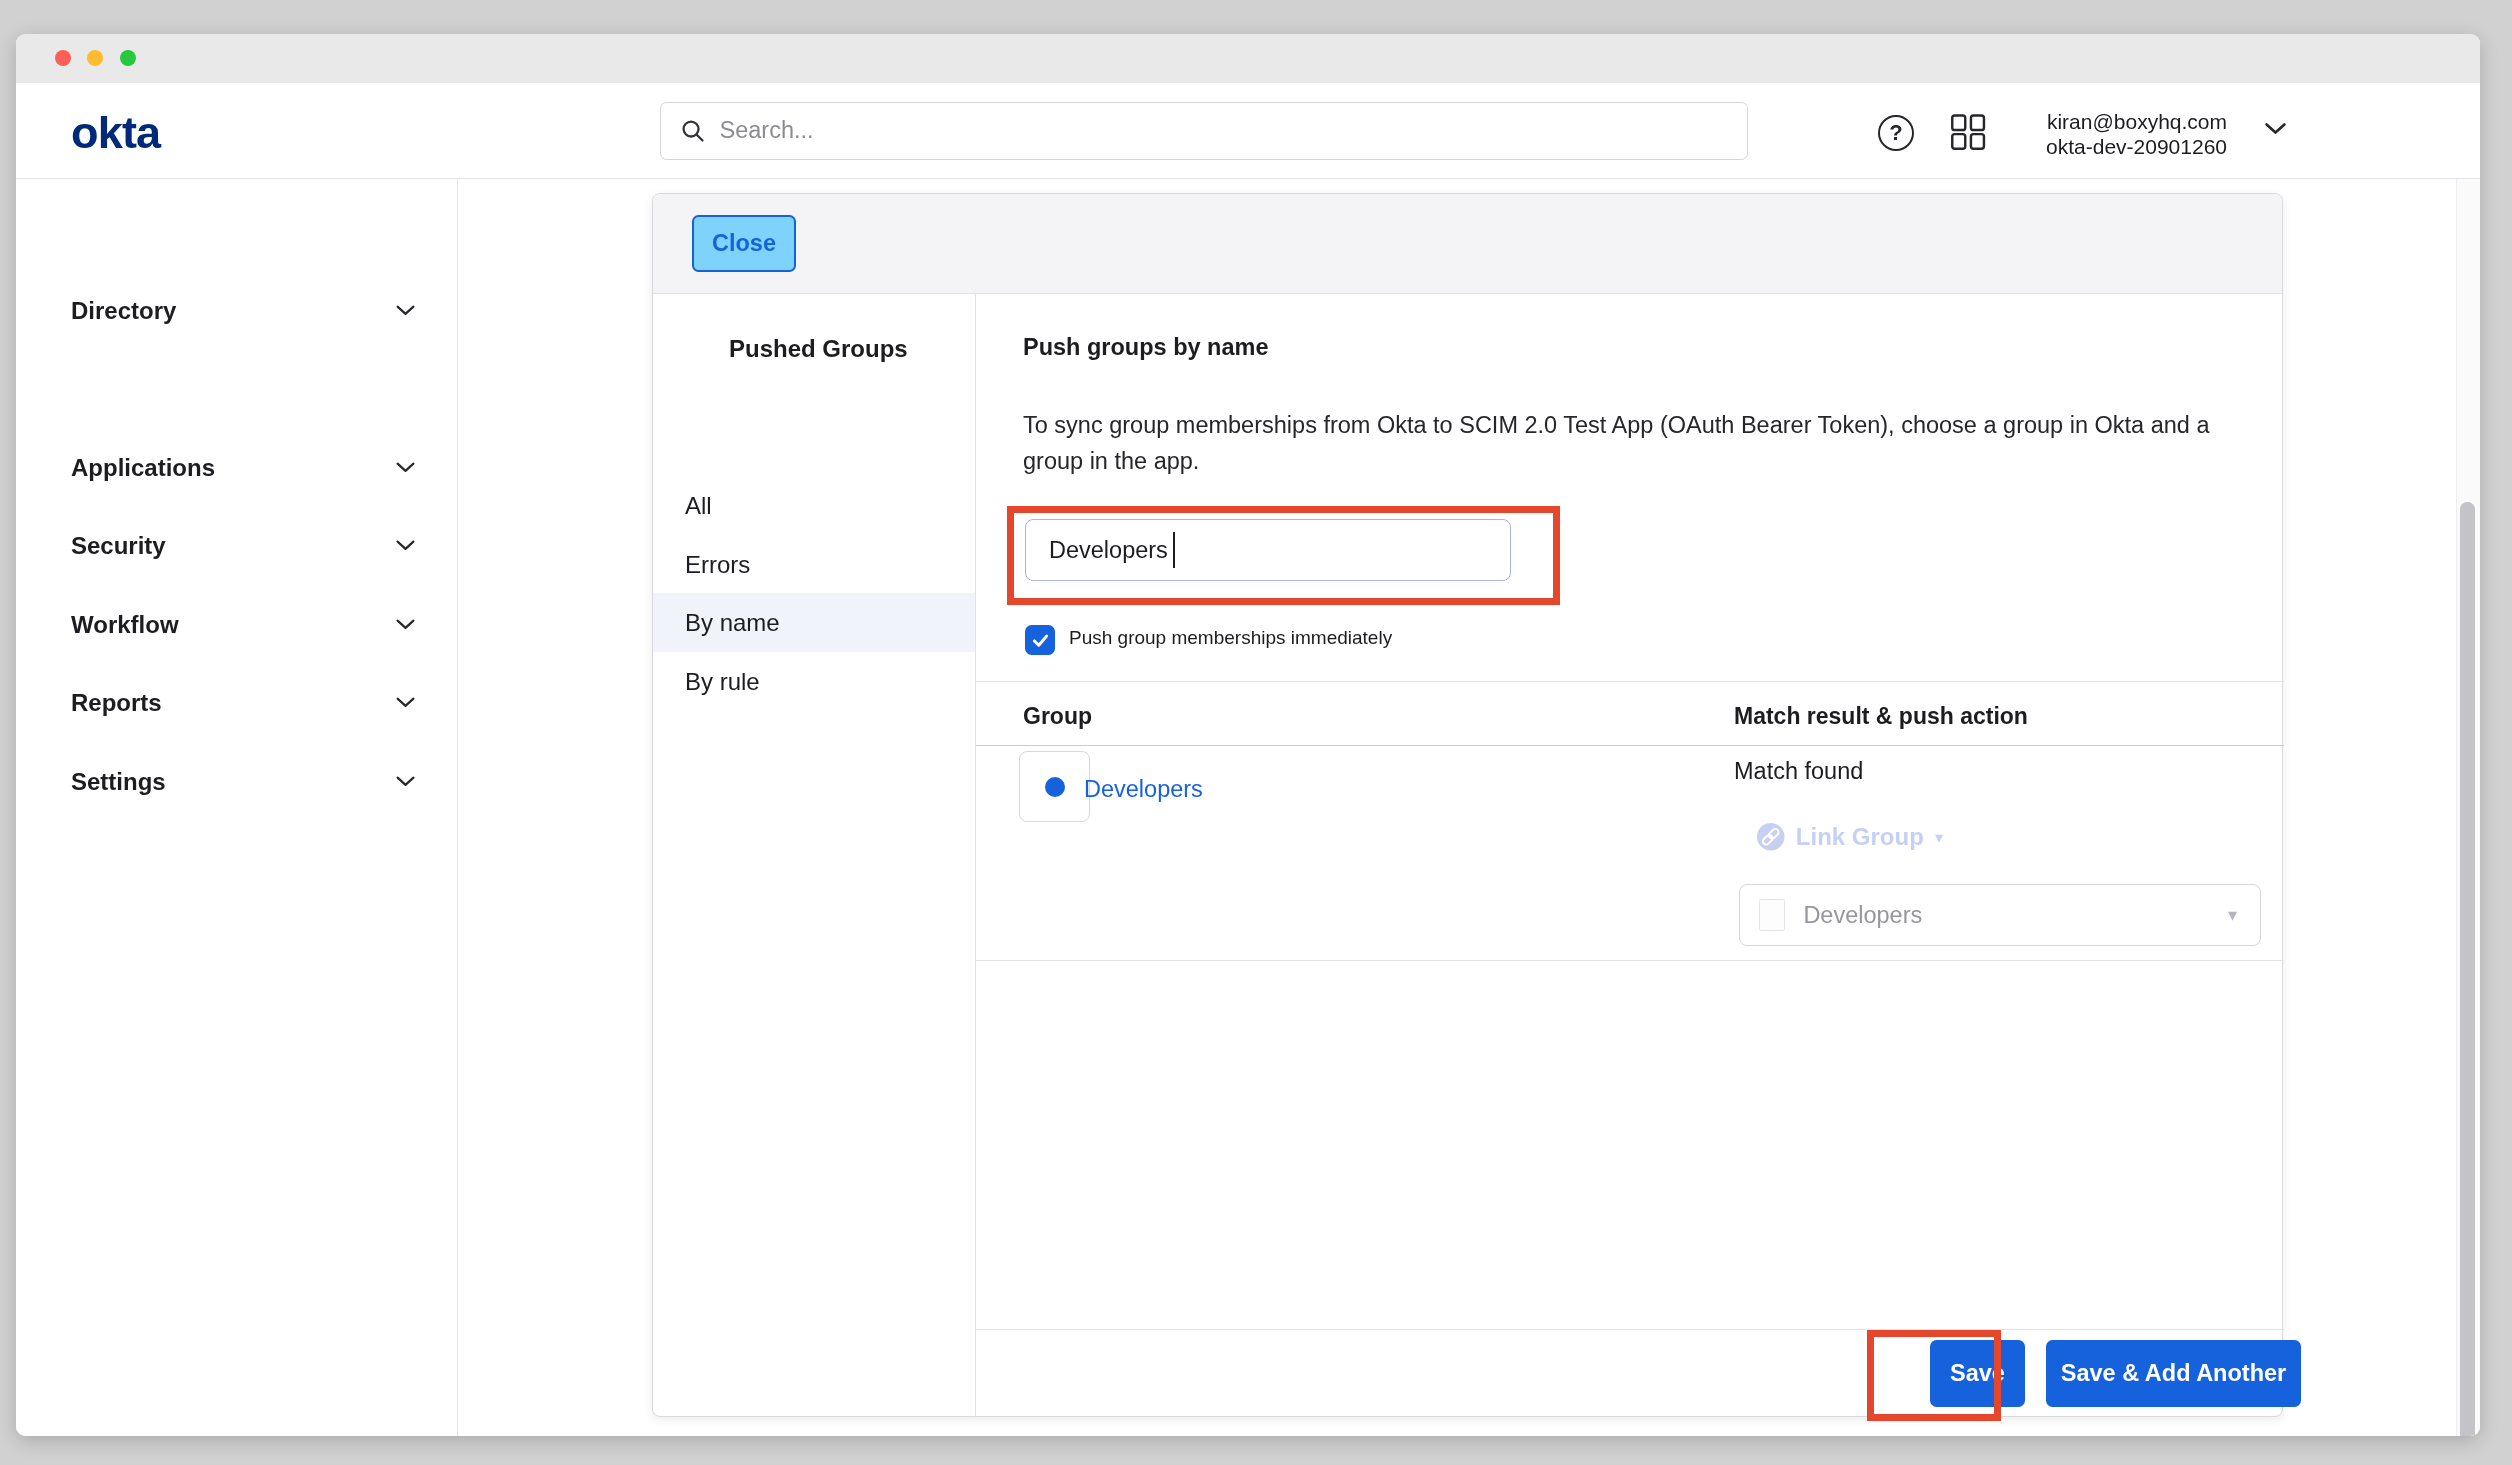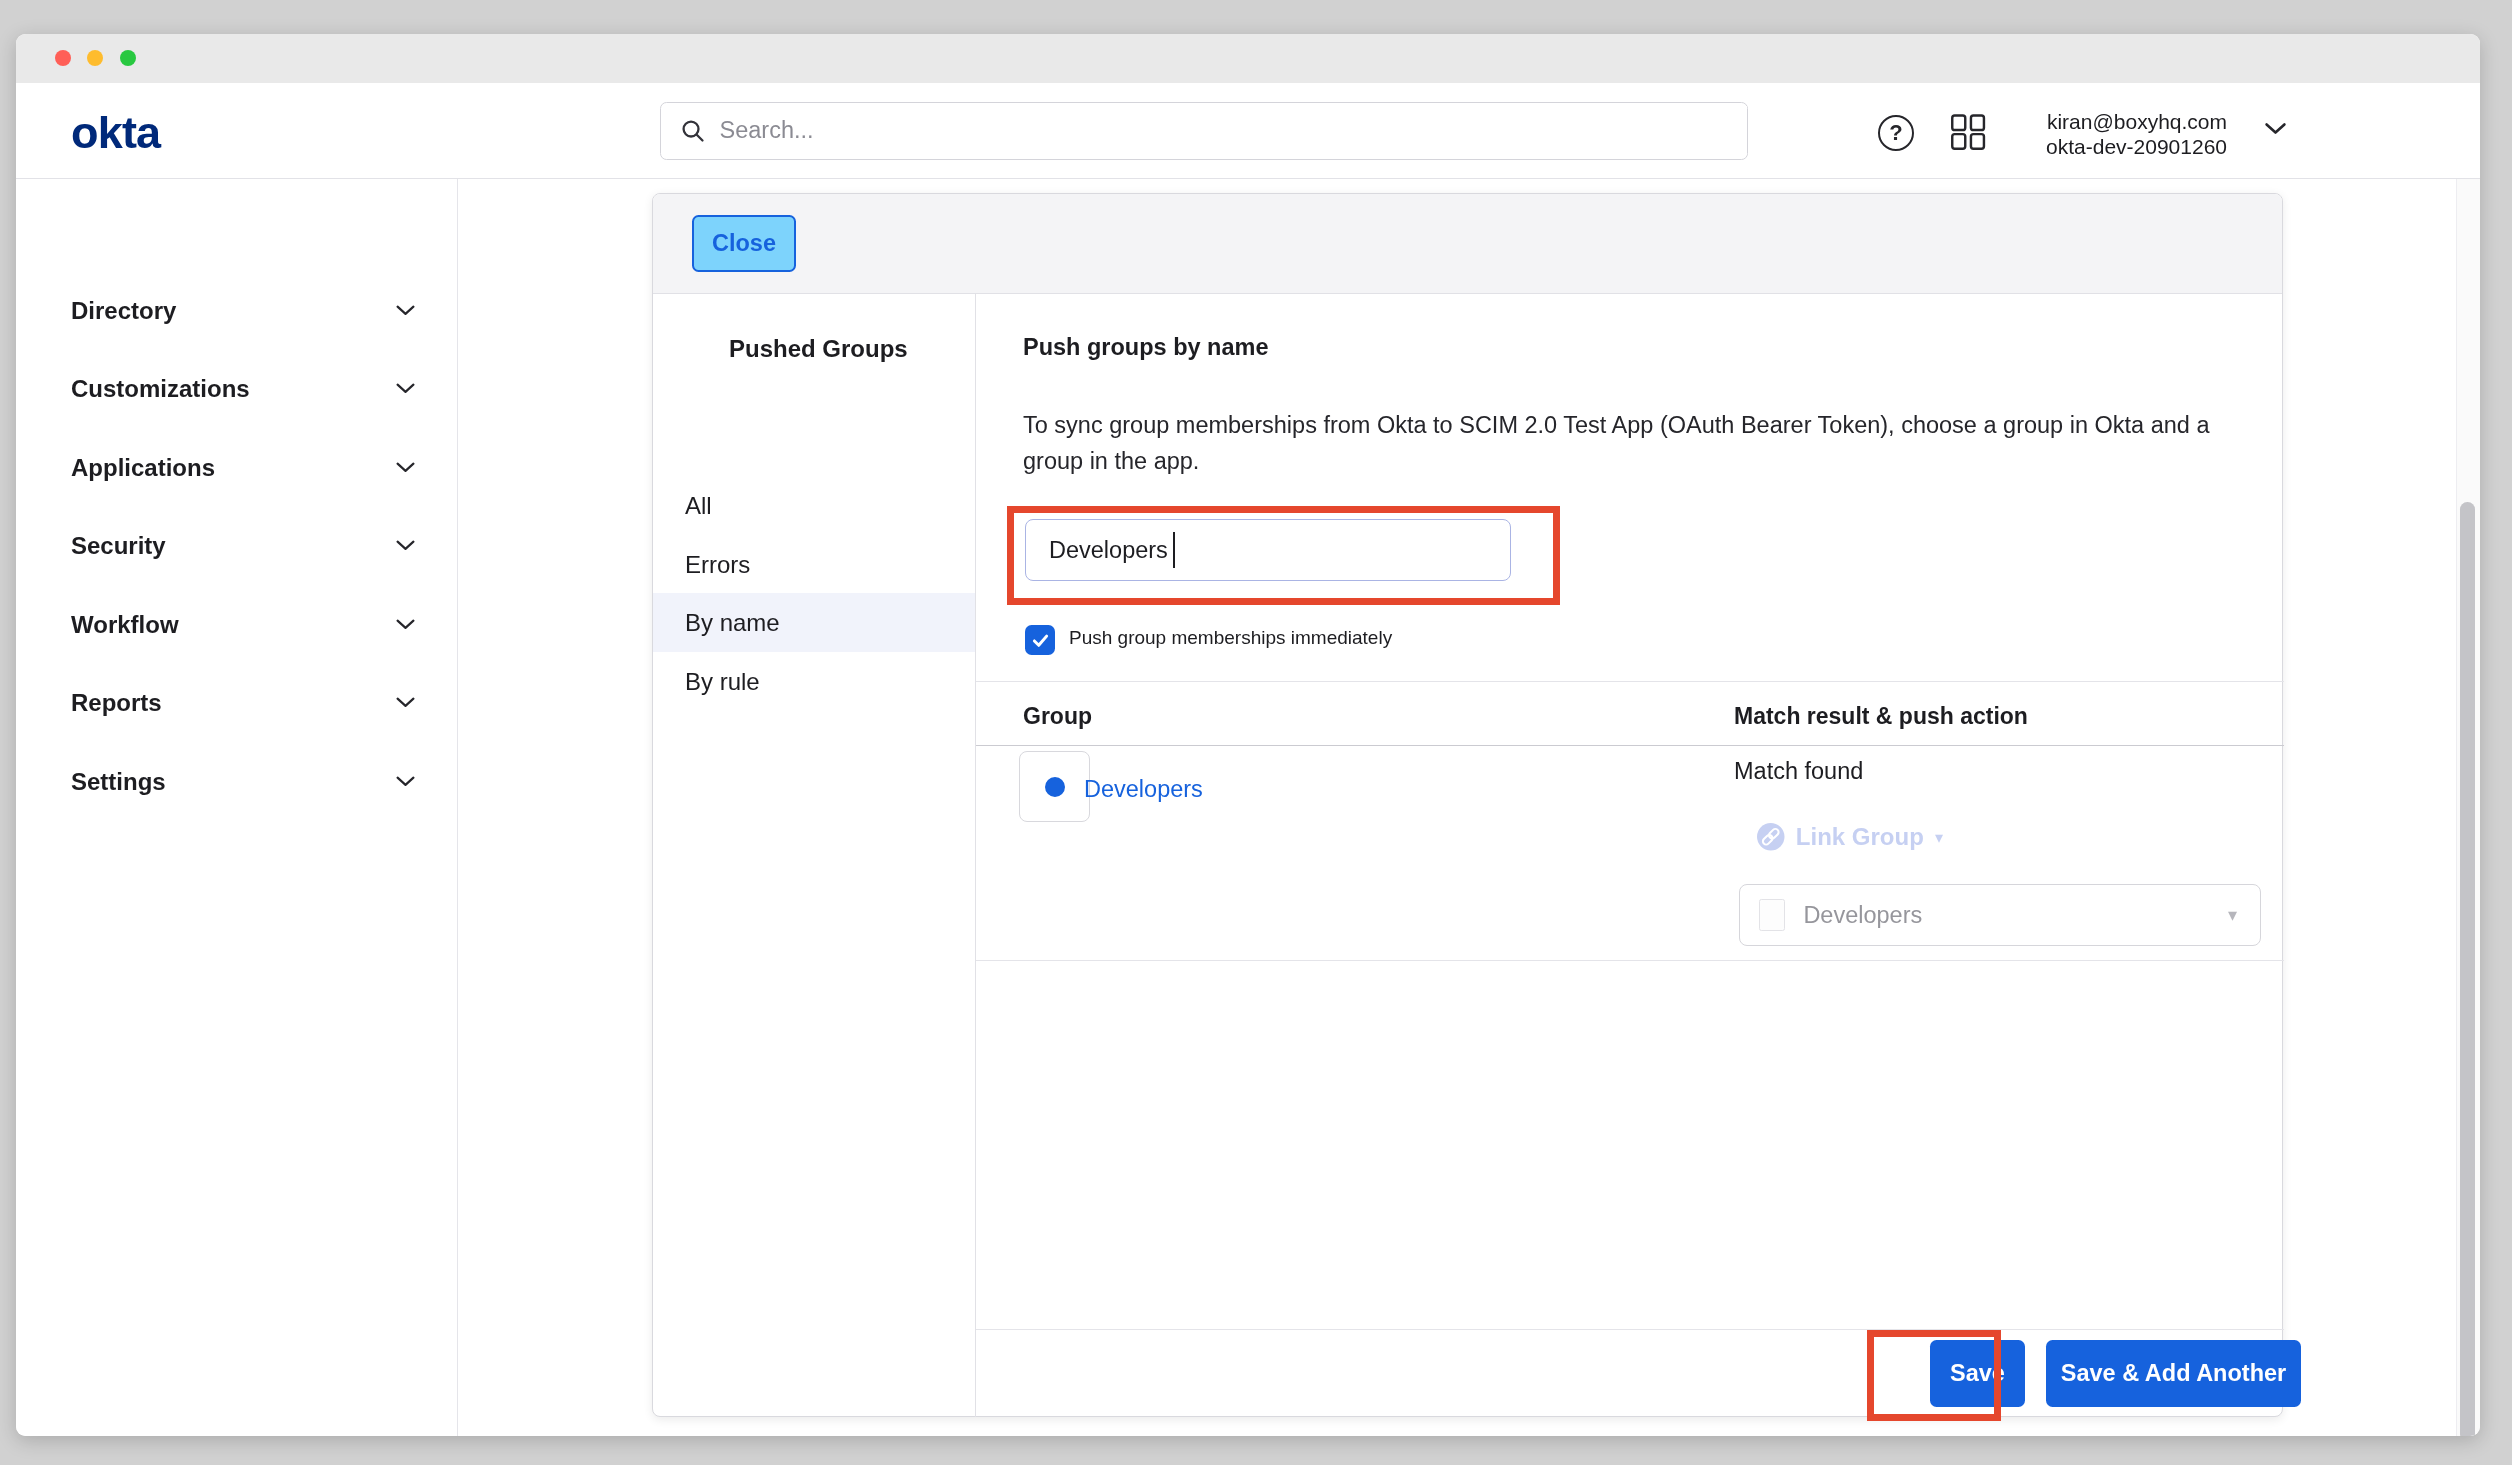--- a/index.html
+++ b/index.html
@@ -169,26 +169,20 @@
       <div>okta-dev-20901260</div>
     </div>
     <svg class="acct-caret" width="23" height="14.6" viewBox="0 0 28 18">
       <path d="M3 3 L14 13 L25 3" fill="none" stroke="#26262b" stroke-width="3.2" stroke-linecap="round" stroke-linejoin="round"></path>
     </svg>
   </div>
 
   <div class="sidebar">
     <div class="side-item" style="top:107px">
       <span class="lbl">Directory</span>
-      <svg class="chev" width="21" height="13" viewBox="0 0 28 18">
-          <path d="M3 3 L14 13 L25 3" fill="none" stroke="#26262b" stroke-width="3" stroke-linecap="round" stroke-linejoin="round"></path>
-        </svg>
-    </div>
-    <div class="side-item" style="top:185px">
-      <span class="lbl">Customizations</span>
       <svg class="chev" width="21" height="13" viewBox="0 0 28 18">
           <path d="M3 3 L14 13 L25 3" fill="none" stroke="#26262b" stroke-width="3" stroke-linecap="round" stroke-linejoin="round"></path>
         </svg>
     </div>
     <div class="side-item" style="top:264px">
       <span class="lbl">Applications</span>
       <svg class="chev" width="21" height="13" viewBox="0 0 28 18">
           <path d="M3 3 L14 13 L25 3" fill="none" stroke="#26262b" stroke-width="3" stroke-linecap="round" stroke-linejoin="round"></path>
         </svg>
     </div>

